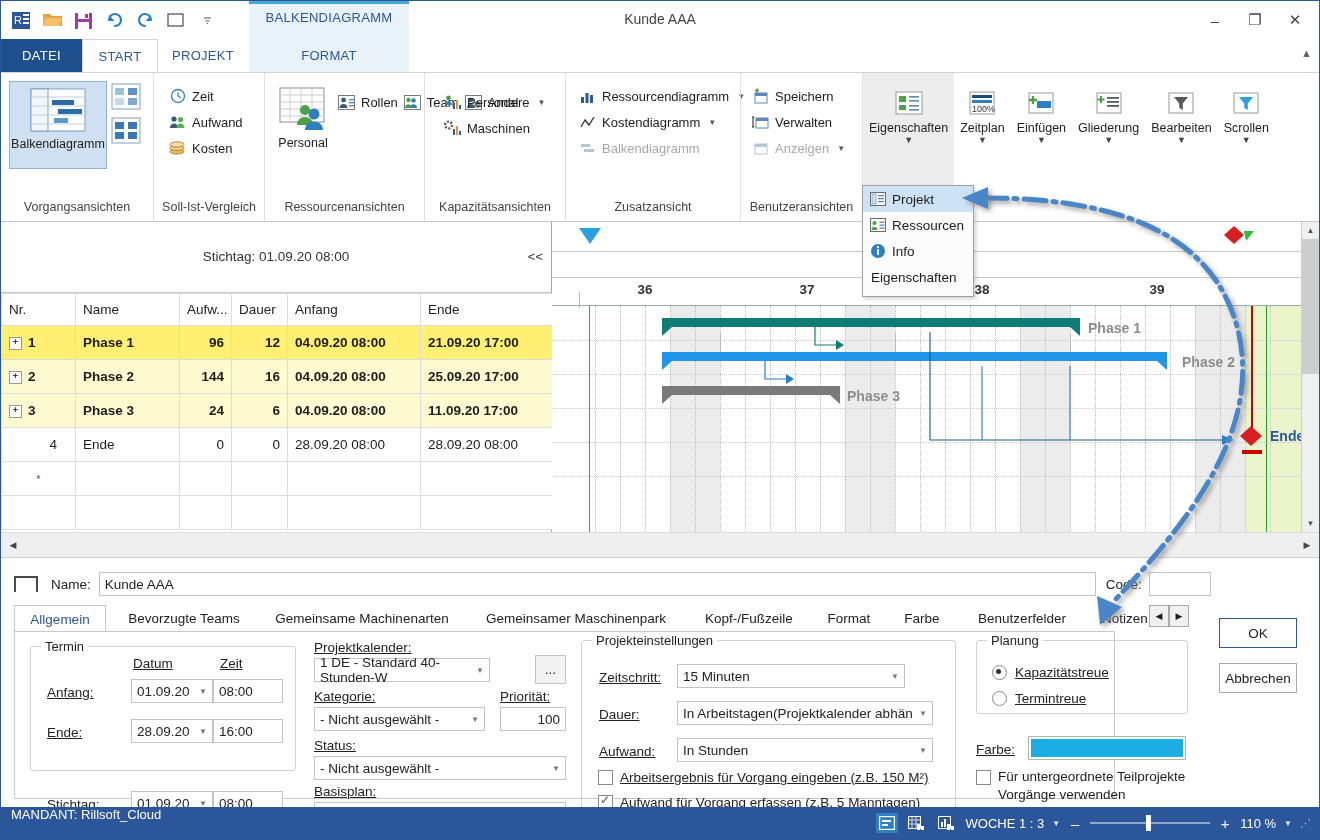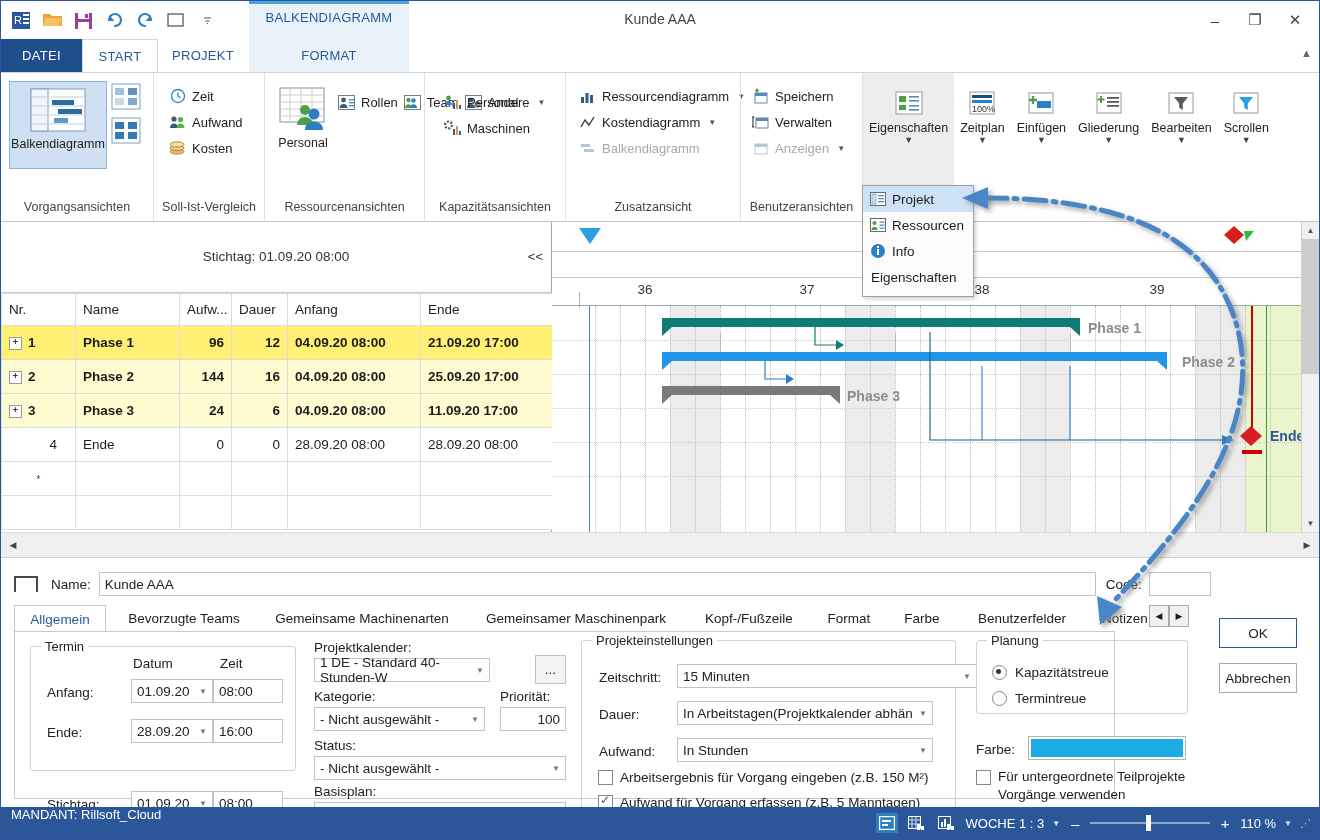--- a/index.html
+++ b/index.html
@@ -117,21 +117,21 @@
     display:inline-block; width:11px; height:11px; border:1px solid #999; background:#fff;
     font-size:9px; line-height:9px; text-align:center; color:#333; margin-right:6px;
     vertical-align:middle; cursor:pointer;
   }
   .nrcell { text-align:left; }
 
   .chartpane { flex:1; position:relative; overflow:hidden; background:#fff; }
   .tl-row { position:absolute; left:0; right:0; box-sizing:border-box; }
   .tl-marker { top:0; height:30px; border-bottom:1px solid #c8c8c8; }
   .tl-year  { top:30px; height:26px; border-bottom:1px solid #c8c8c8; }
-  .tl-week  { top:56px; height:28px; border-bottom:1px solid #9aa; }
+  .tl-week  { top:56px; height:28px; border-bottom:1px solid #9aa;font-weight:bold; }
   .weeklbl { position:absolute; top:4px; font-size:13.5px; color:#333; text-align:center; }
   .wsep { position:absolute; top:56px; width:1px; height:28px; background:#b6b6b6; }
   .yearlbl { position:absolute; top:3px; font-size:13.5px; color:#333; }
   .ysep { position:absolute; top:40px; width:1px; height:16px; background:#b6b6b6; }
   .chartbody { position:absolute; left:0; right:0; top:84px; bottom:0; overflow:hidden; }
   .weekend { position:absolute; top:0; bottom:0; background:#ececec; }
   .vdot { position:absolute; top:0; bottom:0; width:0; border-left:1px dotted #bdbdbd; }
   .hdot { position:absolute; left:0; right:0; height:0; border-top:1px dotted #cccccc; }
   .todayline { position:absolute; top:0; bottom:0; width:1px; background:#2f8fd4; }
   .greenzone { position:absolute; top:0; bottom:0; background:#eaf5cc; }
@@ -170,21 +170,21 @@
     text-align:center; color:#222; cursor:pointer; box-sizing:border-box;
   }
   .dtab.active { background:#fff; border:1px solid #c9c9c9; border-bottom:1px solid #fff; color:#2b579a; }
   .tabline { position:absolute; left:13px; right:204px; top:73px; height:1px; background:#c9c9c9; }
   .navbtns { position:absolute; right:140px; top:545px; display:flex; }
   .navbtn { width:18px; height:20px; border:1px solid #aaa; background:#f0f0f0; display:flex; align-items:center; justify-content:center; font-size:9px; cursor:pointer; }
 
   .panelbody { position:absolute; left:13px; top:74px; right:204px; bottom:8px; border:1px solid #c9c9c9; border-top:none; box-sizing:border-box; }
   .fs { position:absolute; border:1px solid #d2d2d2; border-radius:3px; box-sizing:border-box; }
   .fs-title { position:absolute; top:-8px; left:10px; background:#fff; padding:0 4px; font-size:13px; color:#222; }
-  .fld { position:absolute; font-size:13.5px; color:#222; }
+  .fld { position:absolute; font-size:13.5px; color:#222;text-decoration:underline; }
 
   .radio { width:13px; height:13px; border:1px solid #888; border-radius:50%; background:#fff; display:inline-block; position:relative; vertical-align:middle; }
   .radio.on::after { content:""; position:absolute; left:3px; top:3px; width:5px; height:5px; border-radius:50%; background:#333; }
   .chk { width:13px; height:13px; border:1px solid #888; background:#fff; display:inline-block; position:relative; vertical-align:middle; }
   .chk.on::after { content:"✓"; position:absolute; left:1px; top:-3px; font-size:12px; color:#555; }
   .colorbox { border:1px solid #b5b5b5; background:#fff; padding:2px; box-sizing:border-box; }
   .colorfill { width:100%; height:100%; }
 
   .okbtn, .cancelbtn {
     position:absolute; width:78px; height:30px; display:flex; align-items:center; justify-content:center;
@@ -911,21 +911,21 @@
       <div class="fld" style="left:299px;top:152px">Basisplan:</div>
       <div class="inp combo" style="position:absolute;left:299px;top:170px;width:252px">
         <span></span>
           <span class="arr">▼</span>
       </div>
 
       <div class="fs" style="left:566px;top:8px;width:375px;height:182px">
         <div class="fs-title">Projekteinstellungen</div>
       </div>
       <div class="fld" style="left:584px;top:38px">Zeitschritt:</div>
-      <div class="inp combo" style="position:absolute;left:662px;top:32px;width:300px">
+      <div class="inp combo" style="position:absolute;left:662px;top:32px;width:228px">
         <span>15 Minuten</span>
           <span class="arr">▼</span>
       </div>
       <div class="fld" style="left:584px;top:75px">Dauer:</div>
       <div class="inp combo" style="position:absolute;left:662px;top:69px;width:256px">
         <span>In Arbeitstagen(Projektkalender abhän</span>
           <span class="arr">▼</span>
       </div>
       <div class="fld" style="left:584px;top:112px">Aufwand:</div>
       <div class="inp combo" style="position:absolute;left:662px;top:106px;width:256px">

